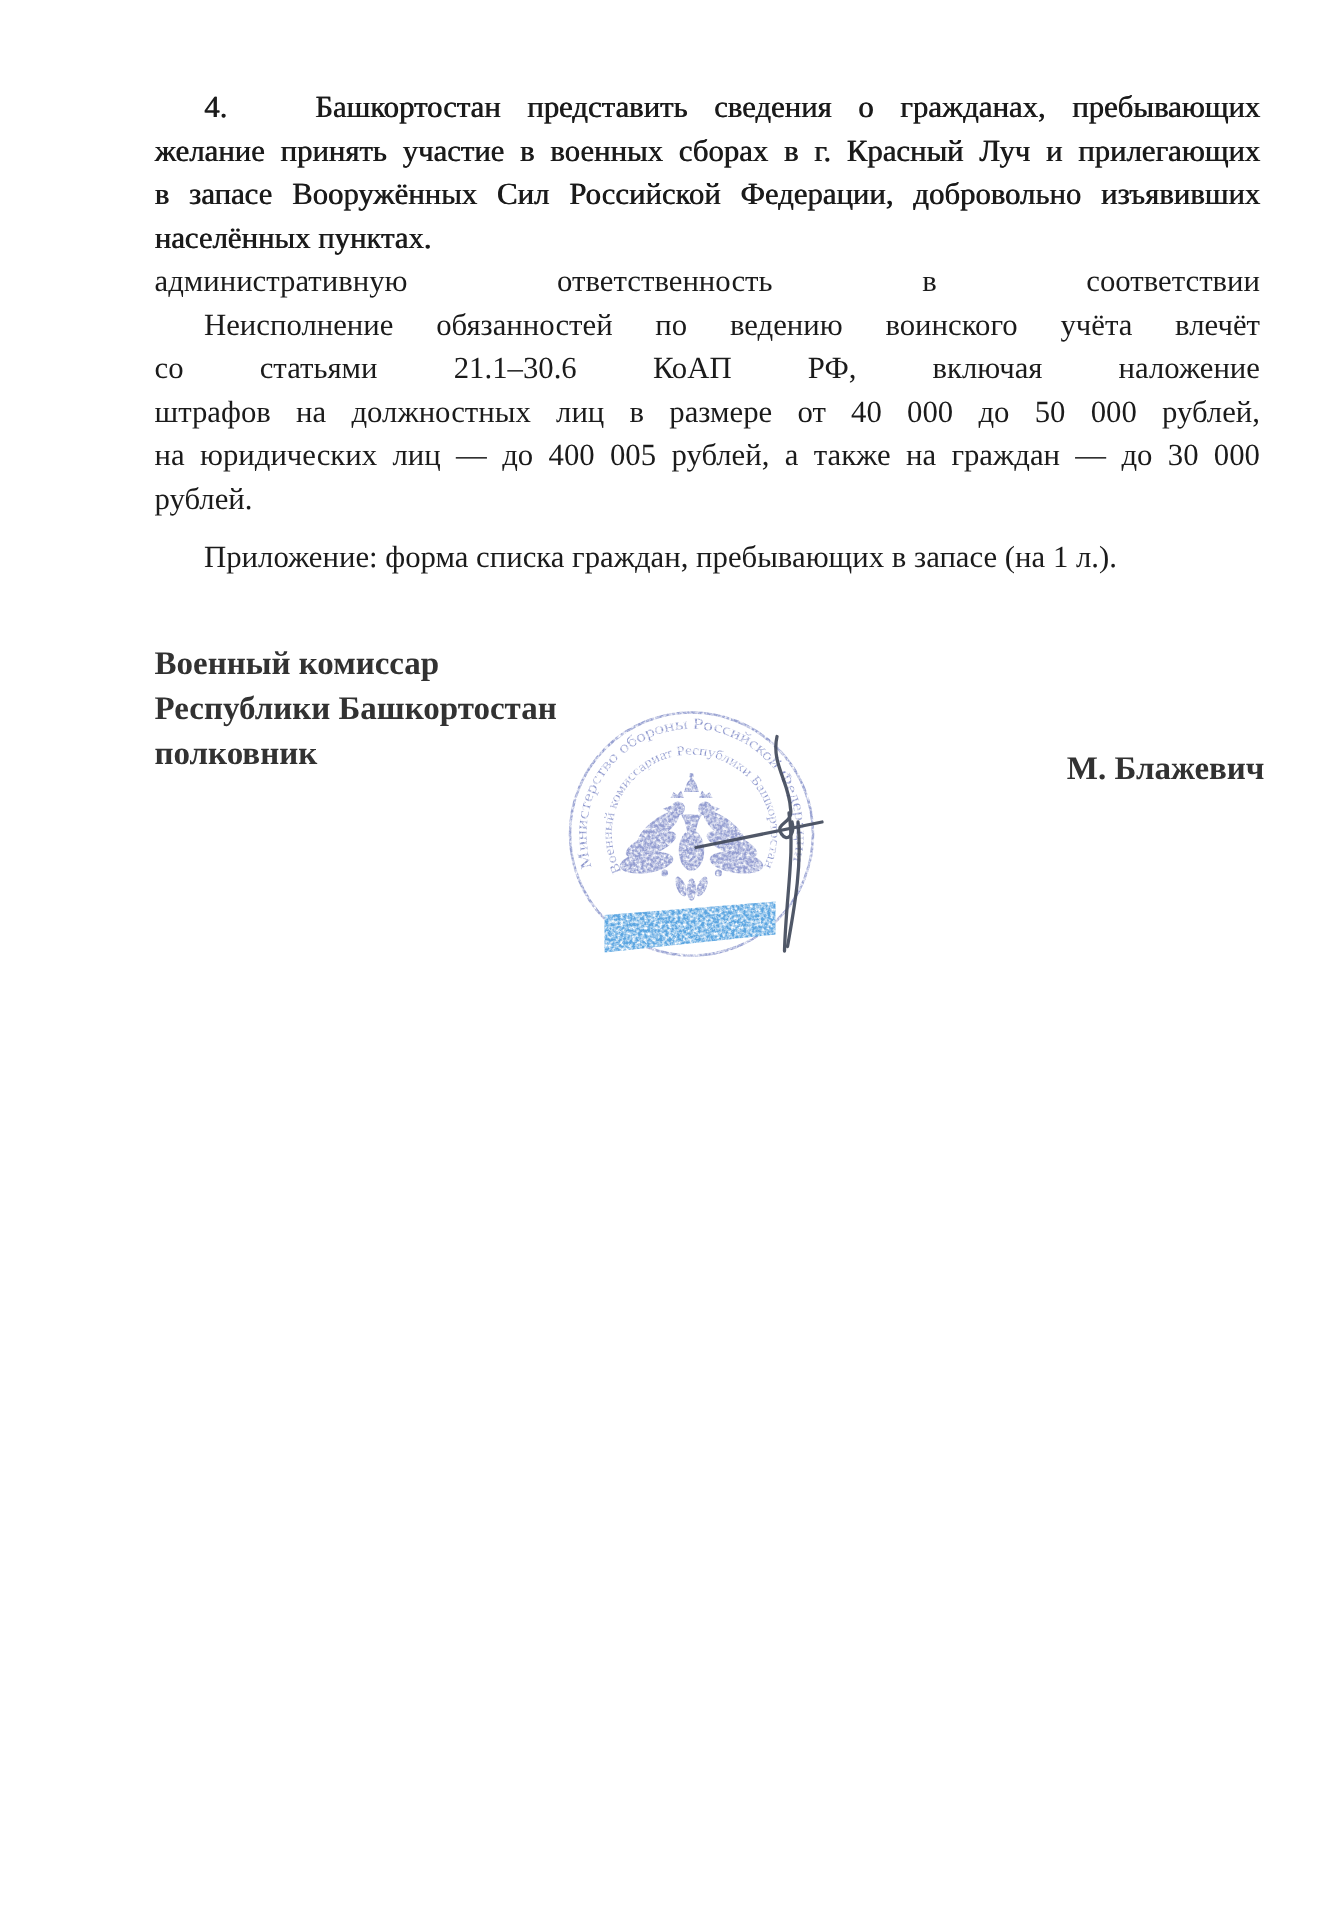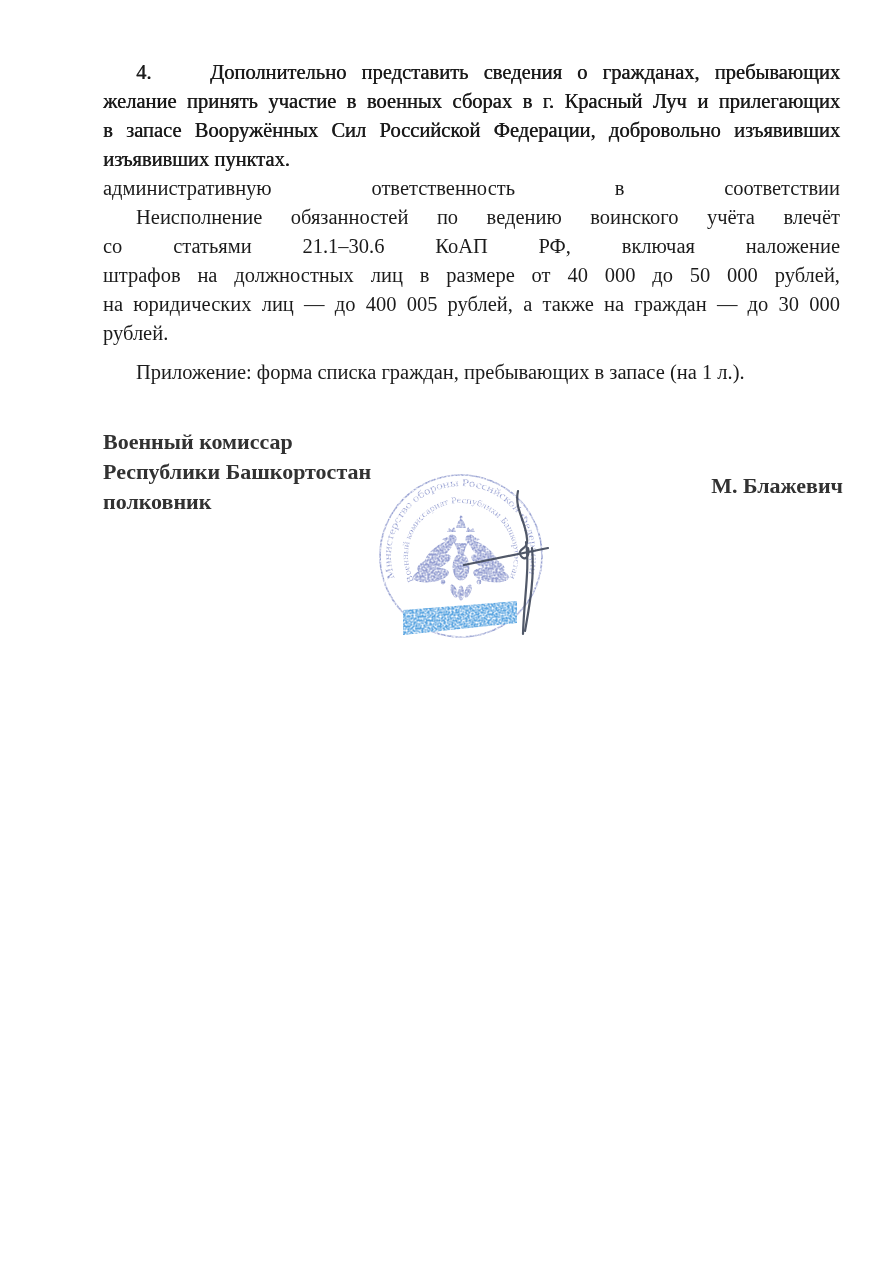--- a/index.html
+++ b/index.html
@@ -38,45 +38,45 @@
   .sigblock {
     position: relative;
     margin-top: 40px;
     font-weight: bold;
     font-size: 22px;
     line-height: 30px;
     color: #323232;
   }
   .sig-name {
     position: absolute;
-    top: 44px;
+    top: 70px;
     right: -3px;
     white-space: nowrap;
   }
   .stamp {
     position: absolute;
     left: 376px;
     top: 466px;
     width: 185px;
     height: 182px;
   }
   .stamp svg { display: block; }
 </style>
 </head>
 <body>
 
 <div class="canvas">
 
   <div class="textcol">
 
     <div>
-      <div class="line justify indent heavy"><span class="pnum">4.</span><span>Дополнительно представить сведения о гражданах, пребывающих</span></div>
+      <div class="line justify indent heavy"><span class="pnum">4.</span><span>Башкортостан представить сведения о гражданах, пребывающих</span></div>
       <div class="line justify heavy">желание принять участие в военных сборах в г. Красный Луч и прилегающих</div>
       <div class="line justify heavy">в запасе Вооружённых Сил Российской Федерации, добровольно изъявивших</div>
-      <div class="line heavy">изъявивших пунктах.</div>
+      <div class="line heavy">населённых пунктах.</div>
     </div>
 
     <div>
       <div class="line justify">административную ответственность в соответствии</div>
       <div class="line justify indent">Неисполнение обязанностей по ведению воинского учёта влечёт</div>
       <div class="line justify">со статьями 21.1–30.6 КоАП РФ, включая наложение</div>
       <div class="line justify">штрафов на должностных лиц в размере от 40 000 до 50 000 рублей,</div>
       <div class="line justify">на юридических лиц — до 400 005 рублей, а также на граждан — до 30 000</div>
       <div class="line">рублей.</div>
     </div>

